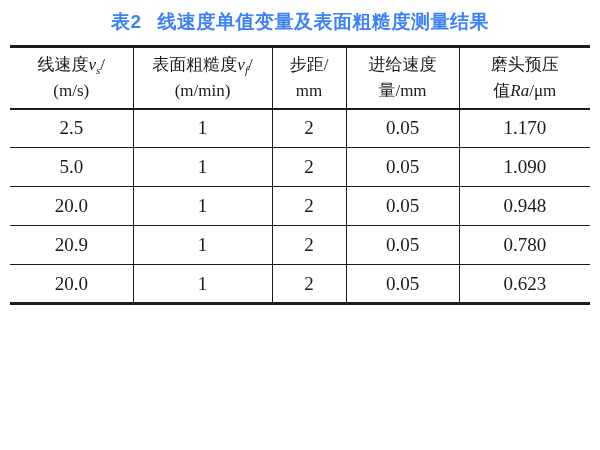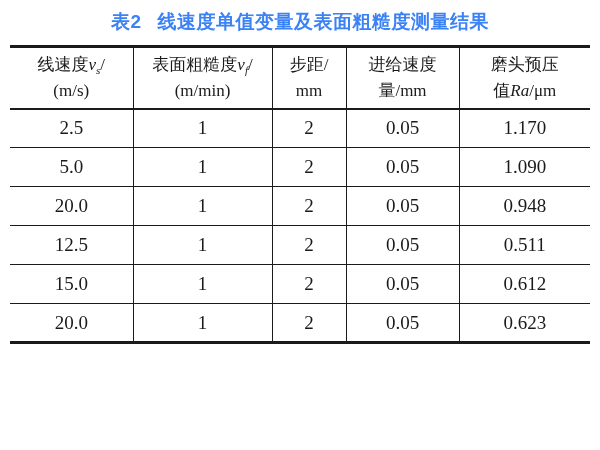--- a/index.html
+++ b/index.html
@@ -110,32 +110,25 @@
       <td>1.090</td>
     </tr>
     <tr>
       <td>20.0</td>
       <td>1</td>
       <td>2</td>
       <td>0.05</td>
       <td>0.948</td>
     </tr>
     <tr>
-      <td>12.5</td>
+      <td>20.9</td>
       <td>1</td>
       <td>2</td>
       <td>0.05</td>
-      <td>0.511</td>
-    </tr>
-    <tr>
-      <td>15.0</td>
-      <td>1</td>
-      <td>2</td>
-      <td>0.05</td>
-      <td>0.612</td>
+      <td>0.780</td>
     </tr>
     <tr>
       <td>20.0</td>
       <td>1</td>
       <td>2</td>
       <td>0.05</td>
       <td>0.623</td>
     </tr>
   </tbody>
 </table>

